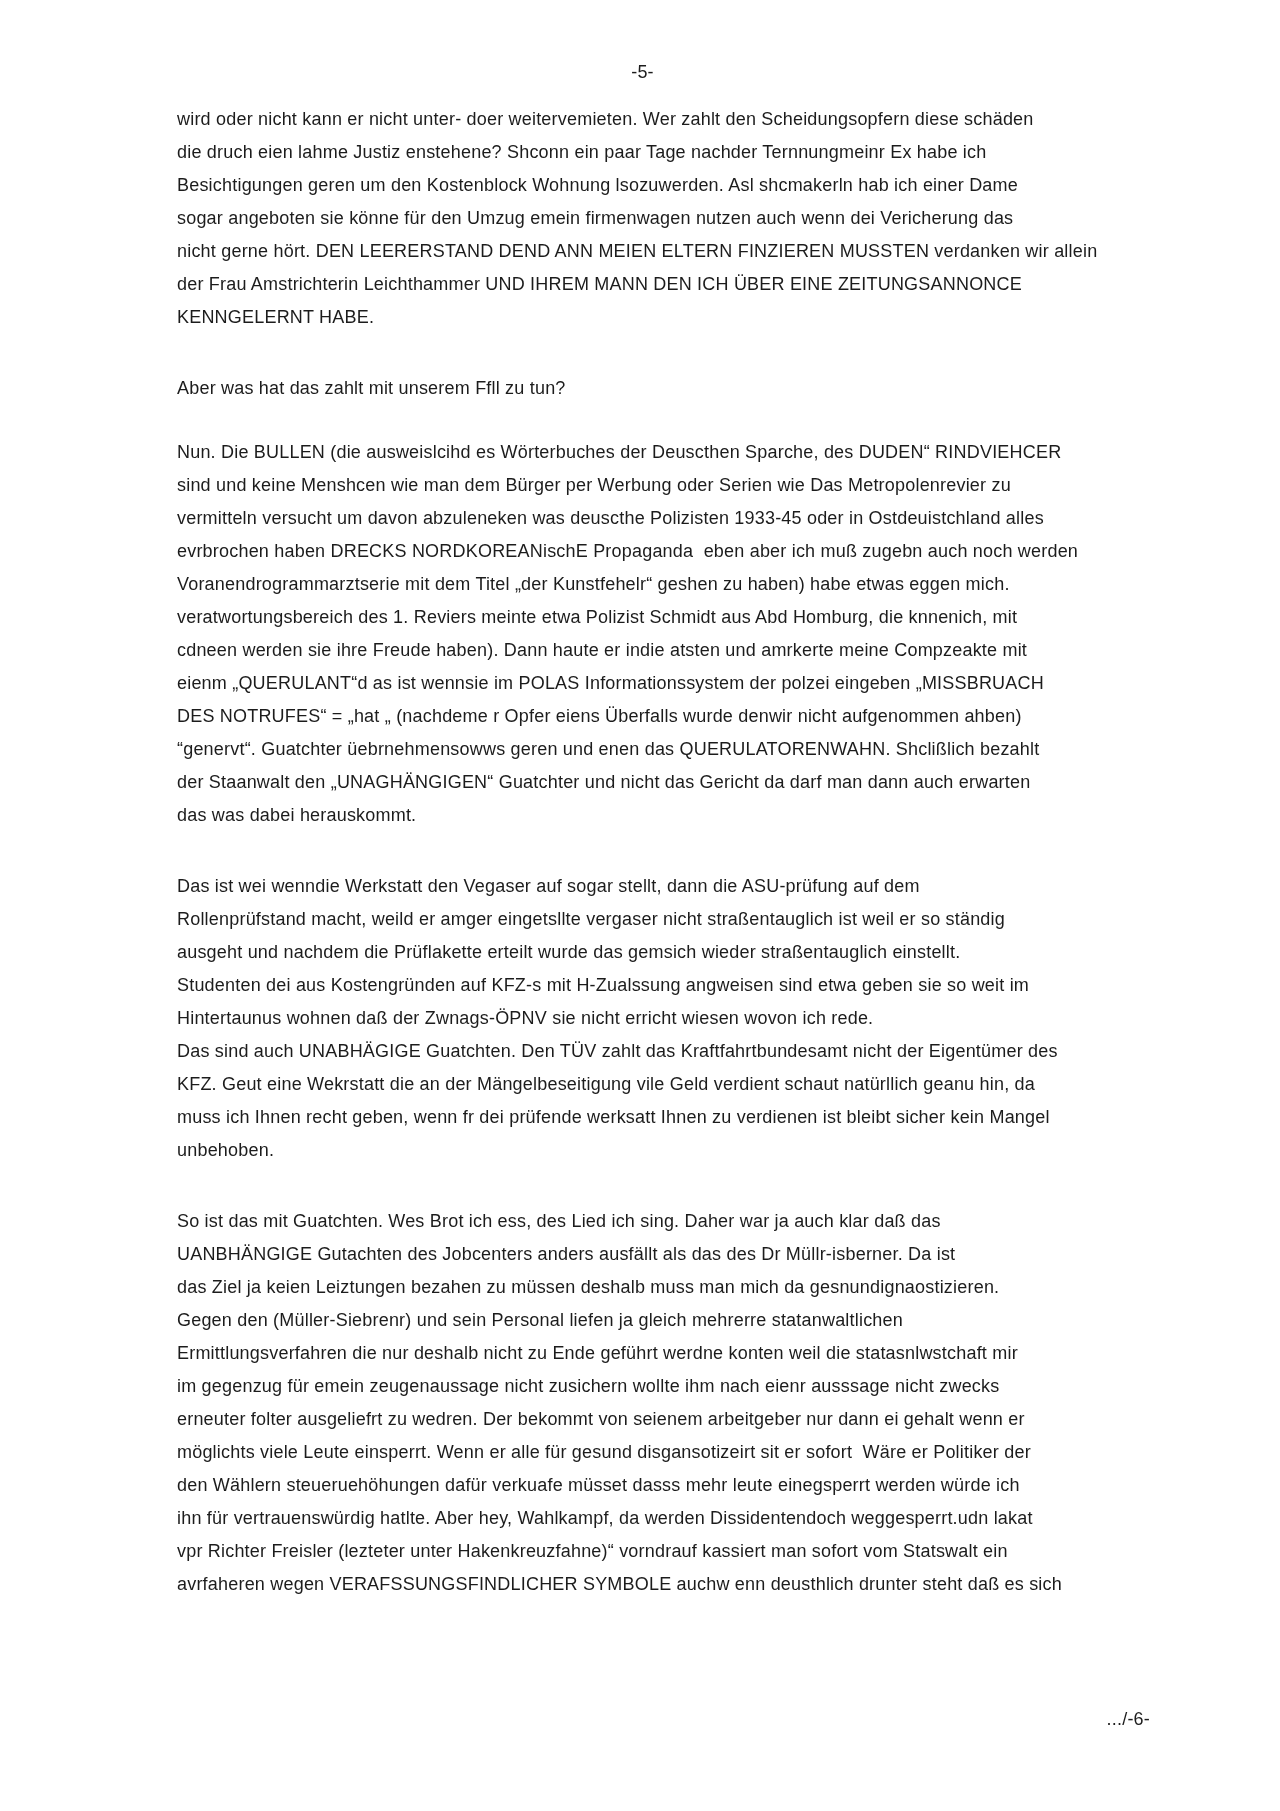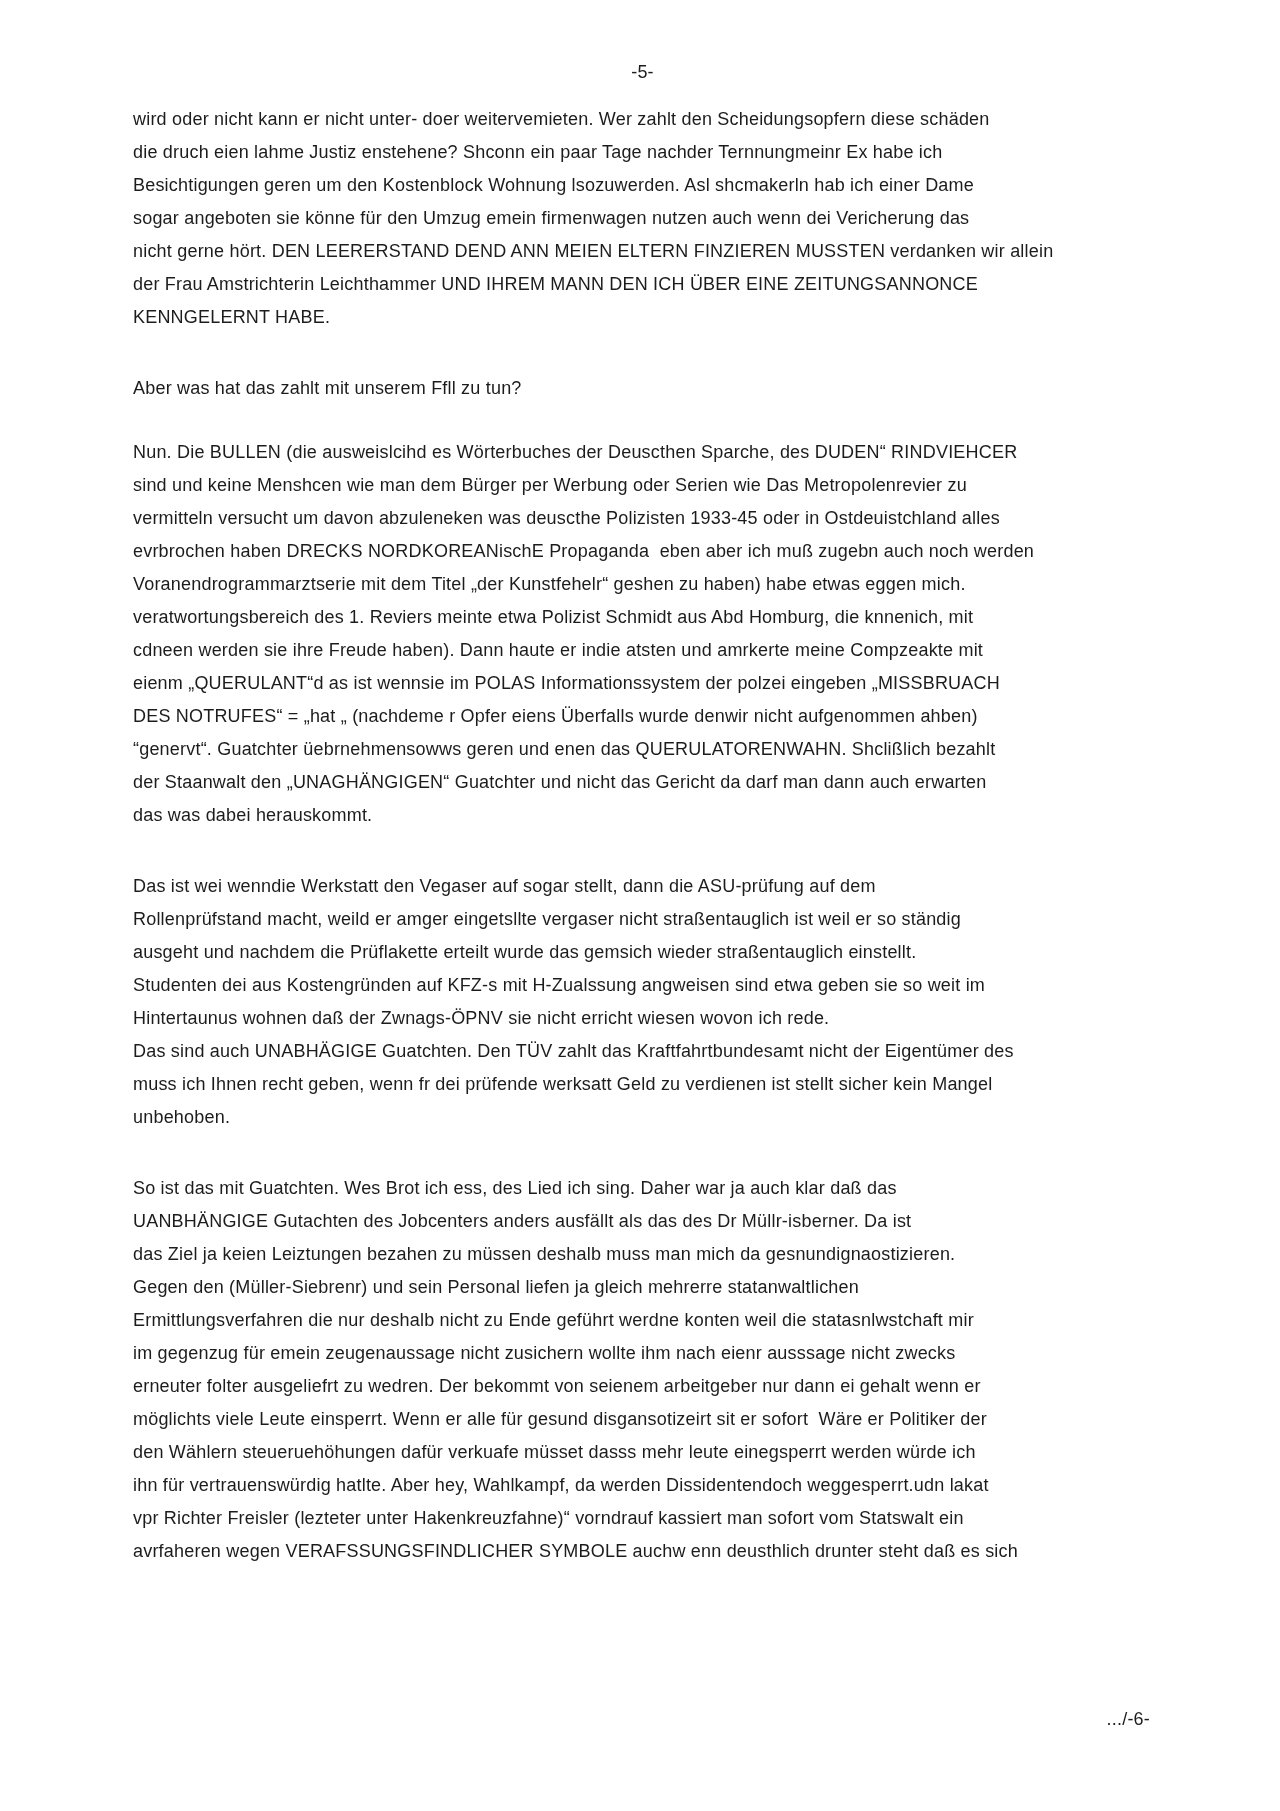--- a/index.html
+++ b/index.html
@@ -36,20 +36,21 @@
     margin: 0 0 38px 0;
   }
   .paragraph:nth-child(2) {
     margin-bottom: 31px;
   }
   .text-line {
     font-size: 18px;
     line-height: 33px;
     letter-spacing: 0.2px;
     white-space: pre;
+    margin-left: 44px;
   }
   .page-footer {
     position: absolute;
     top: 1703px;
     right: 130px;
     font-size: 18px;
     line-height: 33px;
     letter-spacing: 0.2px;
     white-space: pre;
   }
@@ -87,21 +88,22 @@
         <div class="text-line">der Staanwalt den „UNAGHÄNGIGEN“ Guatchter und nicht das Gericht da darf man dann auch erwarten</div>
         <div class="text-line">das was dabei herauskommt.</div>
       </div>
       <div class="paragraph">
         <div class="text-line">Das ist wei wenndie Werkstatt den Vegaser auf sogar stellt, dann die ASU-prüfung auf dem</div>
         <div class="text-line">Rollenprüfstand macht, weild er amger eingetsllte vergaser nicht straßentauglich ist weil er so ständig</div>
         <div class="text-line">ausgeht und nachdem die Prüflakette erteilt wurde das gemsich wieder straßentauglich einstellt.</div>
         <div class="text-line">Studenten dei aus Kostengründen auf KFZ-s mit H-Zualssung angweisen sind etwa geben sie so weit im</div>
         <div class="text-line">Hintertaunus wohnen daß der Zwnags-ÖPNV sie nicht erricht wiesen wovon ich rede.</div>
         <div class="text-line">Das sind auch UNABHÄGIGE Guatchten. Den TÜV zahlt das Kraftfahrtbundesamt nicht der Eigentümer des</div>
-        <div class="text-line">muss ich Ihnen recht geben, wenn fr dei prüfende werksatt Geld zu verdienen ist stellt sicher kein Mangel</div>
+        <div class="text-line">KFZ. Geut eine Wekrstatt die an der Mängelbeseitigung vile Geld verdient schaut natürllich geanu hin, da</div>
+        <div class="text-line">muss ich Ihnen recht geben, wenn fr dei prüfende werksatt Ihnen zu verdienen ist bleibt sicher kein Mangel</div>
         <div class="text-line">unbehoben.</div>
       </div>
       <div class="paragraph">
         <div class="text-line">So ist das mit Guatchten. Wes Brot ich ess, des Lied ich sing. Daher war ja auch klar daß das</div>
         <div class="text-line">UANBHÄNGIGE Gutachten des Jobcenters anders ausfällt als das des Dr Müllr-isberner. Da ist</div>
         <div class="text-line">das Ziel ja keien Leiztungen bezahen zu müssen deshalb muss man mich da gesnundignaostizieren.</div>
         <div class="text-line">Gegen den (Müller-Siebrenr) und sein Personal liefen ja gleich mehrerre statanwaltlichen</div>
         <div class="text-line">Ermittlungsverfahren die nur deshalb nicht zu Ende geführt werdne konten weil die statasnlwstchaft mir</div>
         <div class="text-line">im gegenzug für emein zeugenaussage nicht zusichern wollte ihm nach eienr ausssage nicht zwecks</div>
         <div class="text-line">erneuter folter ausgeliefrt zu wedren. Der bekommt von seienem arbeitgeber nur dann ei gehalt wenn er</div>

